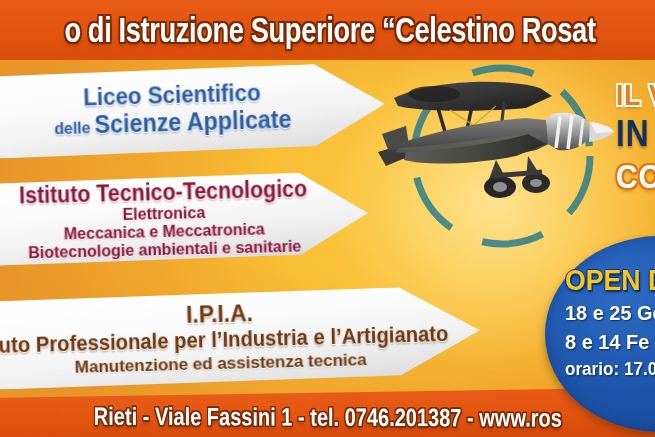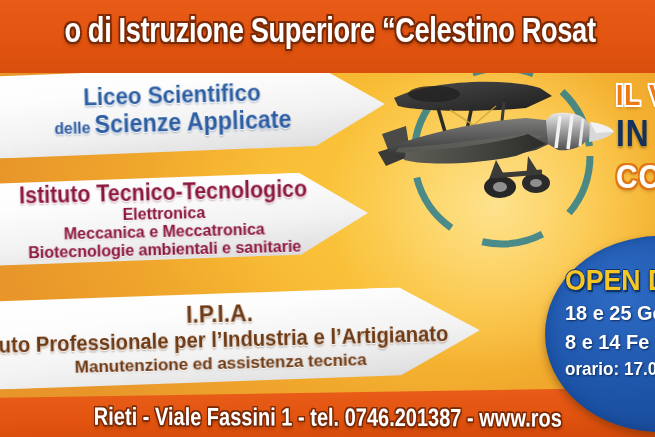--- a/index.html
+++ b/index.html
@@ -30,21 +30,21 @@
   
   .arc-ring {
     position:absolute; left:404px; top:58px;
     width:196px; height:196px;
     pointer-events:none;
   }
 
   
   .topbar {
     position:absolute; left:0; top:0;
-    width:655px; height:73px;
+    width:655px; height:60px;
     background:linear-gradient(180deg,#E85C18 0%, #E2540F 55%, #D94E0C 100%);
     z-index:30;
   }
   .topbar-title {
     position:absolute; left:-20px; top:9px;
     width:700px;
     text-align:center;
     font-family:"Liberation Sans", sans-serif;
     font-weight:bold;
     font-size:35px;

